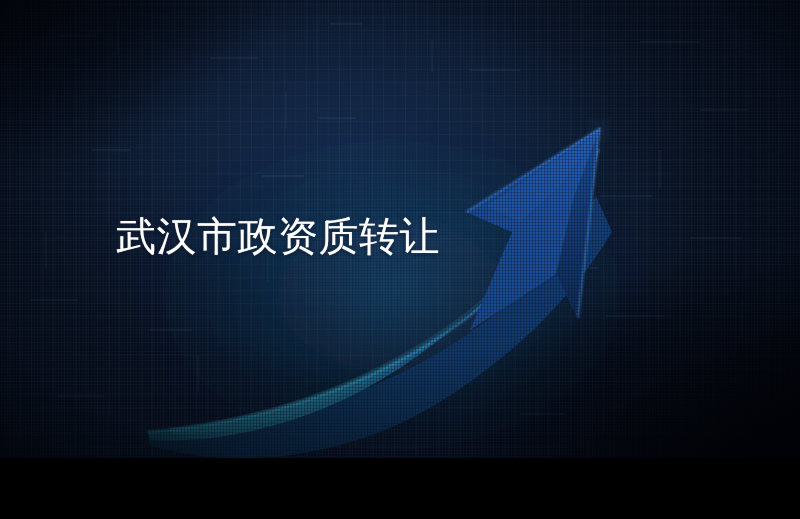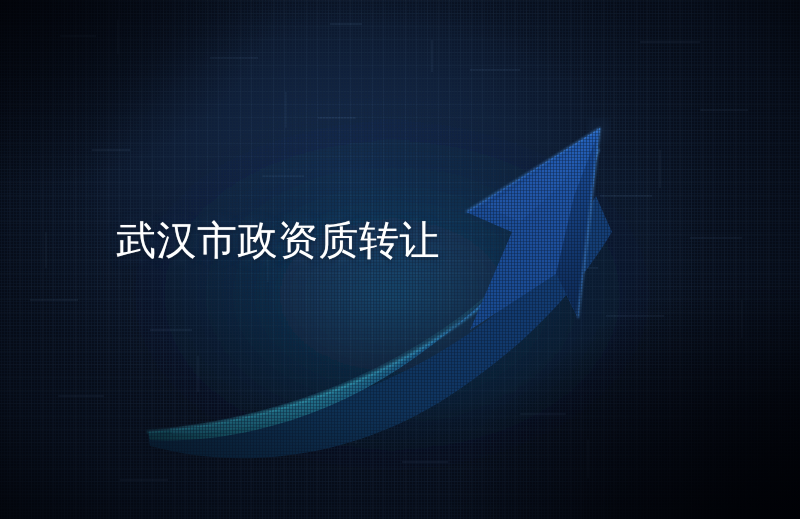--- a/index.html
+++ b/index.html
@@ -12,24 +12,25 @@
     width: 800px;
     height: 519px;
     overflow: hidden;
     font-family: "Liberation Sans", "DejaVu Sans", sans-serif;
   }
 
   
   #banner {
     position: relative;
     width: 800px;
-    height: 519px;
+    height: 458px;
     overflow: hidden;
     background: #060c17;
     isolation: isolate;
+    font-family: Liberation Mono, monospace;
   }
 
   
   .bg-base {
     position: absolute;
     inset: 0;
     background: #080f1d;
   }
 
   

